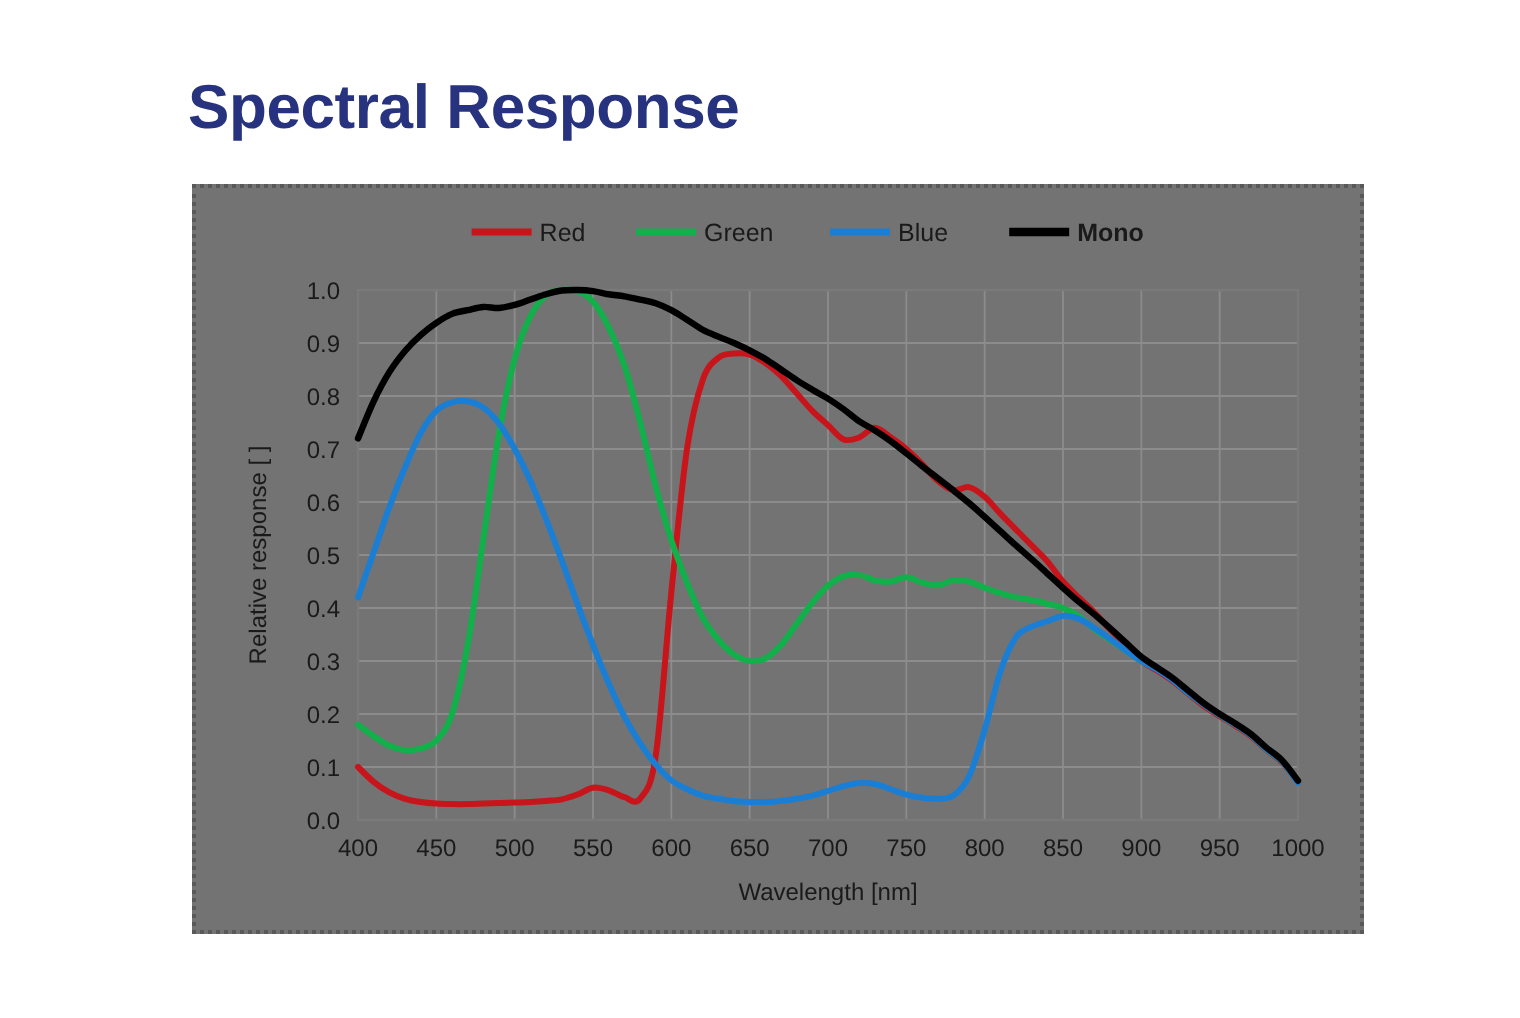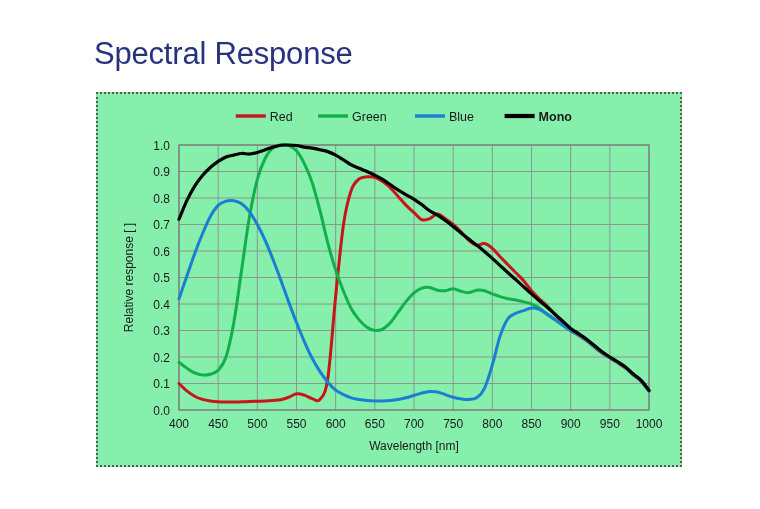--- a/index.html
+++ b/index.html
@@ -17,34 +17,34 @@
   #slide {
     position: absolute;
     inset: 0;
     background: #ffffff;
   }
   #page-title {
     position: absolute;
     left: 94px;
     top: 36px;
     font-size: 31px;
-    font-weight: normal;
+    font-weight: bold;
     color: #27337e;
     letter-spacing: -0.2px;
     white-space: nowrap;
   }
   #figure-frame {
     position: absolute;
     left: 96px;
     top: 92px;
     width: 586px;
     height: 375px;
     border: 2px dotted #595959;
     box-sizing: border-box;
-    background: #86efac;
+    background: #737373;
   }
   #chart-svg {
     position: absolute;
     left: 0;
     top: 0;
   }
   .legend-text {
     font-family: "Liberation Sans", sans-serif;
     font-size: 12.5px;
     fill: #1a1a1a;

